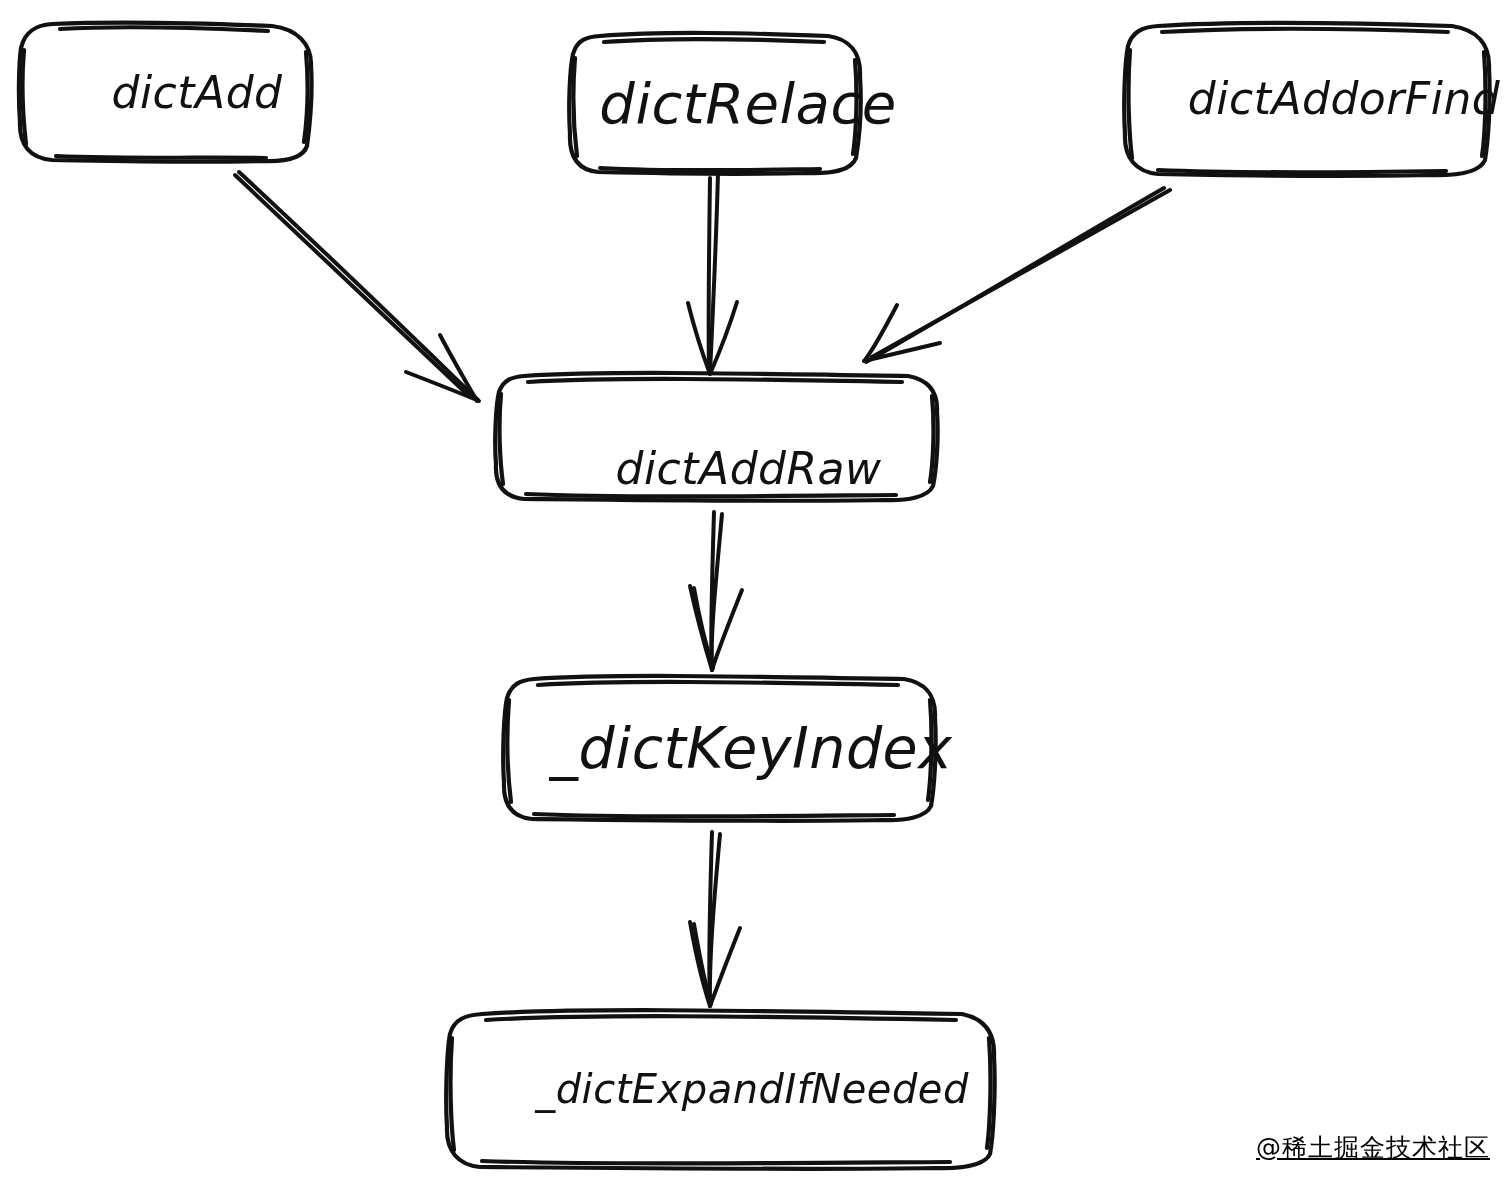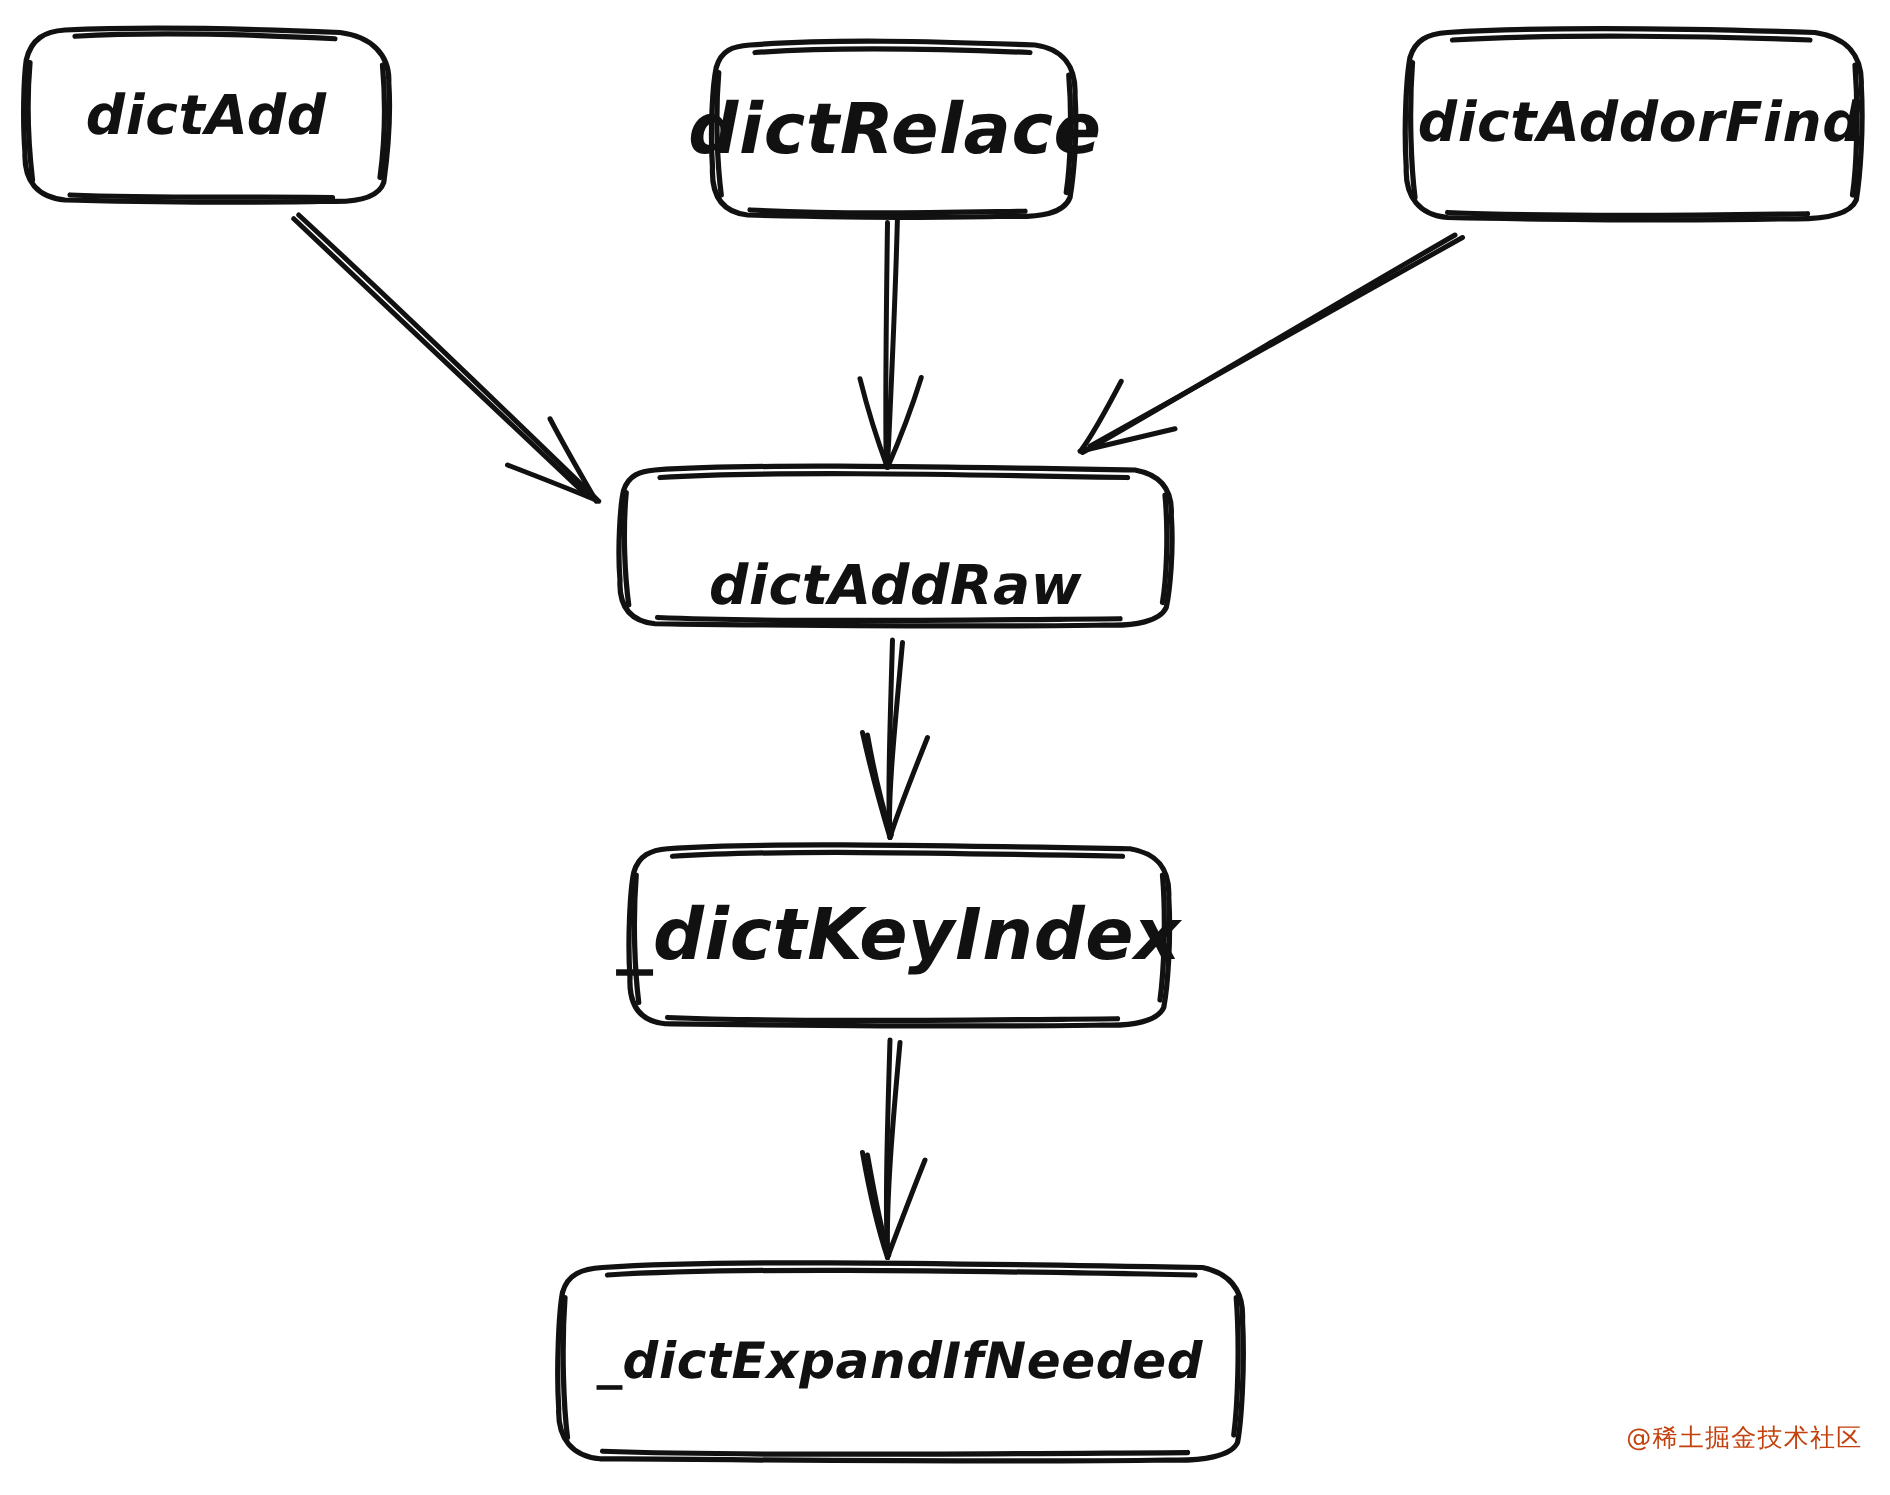--- a/index.html
+++ b/index.html
@@ -26,34 +26,36 @@
   }
   .node-label {
     position: absolute;
     display: flex;
     align-items: center;
     justify-content: center;
     text-align: center;
     color: #111111;
     font-family: "DejaVu Sans", sans-serif;
     font-style: italic;
-    font-weight: 700;
+    font-weight: 400;
     letter-spacing: 0.5px;
     white-space: nowrap;
     pointer-events: none;
+    padding-left: 32px;
   }
   .watermark {
     position: absolute;
     right: 22px;
     bottom: 32px;
-    color: #c2410c;
-    font-size: 20px;
+    color: #000000;
+    font-size: 25px;
     font-family: "DejaVu Sans", sans-serif;
     letter-spacing: 1px;
     user-select: none;
+    text-decoration: underline;
   }
 </style>
 </head>
 <body>
 
 <div id="canvas">
 
   <svg id="sketch-layer" viewBox="0 0 1512 1196" xmlns="http://www.w3.org/2000/svg">
 
     <g fill="none" stroke="#111111" stroke-width="4.2" stroke-linecap="round" stroke-linejoin="round">

